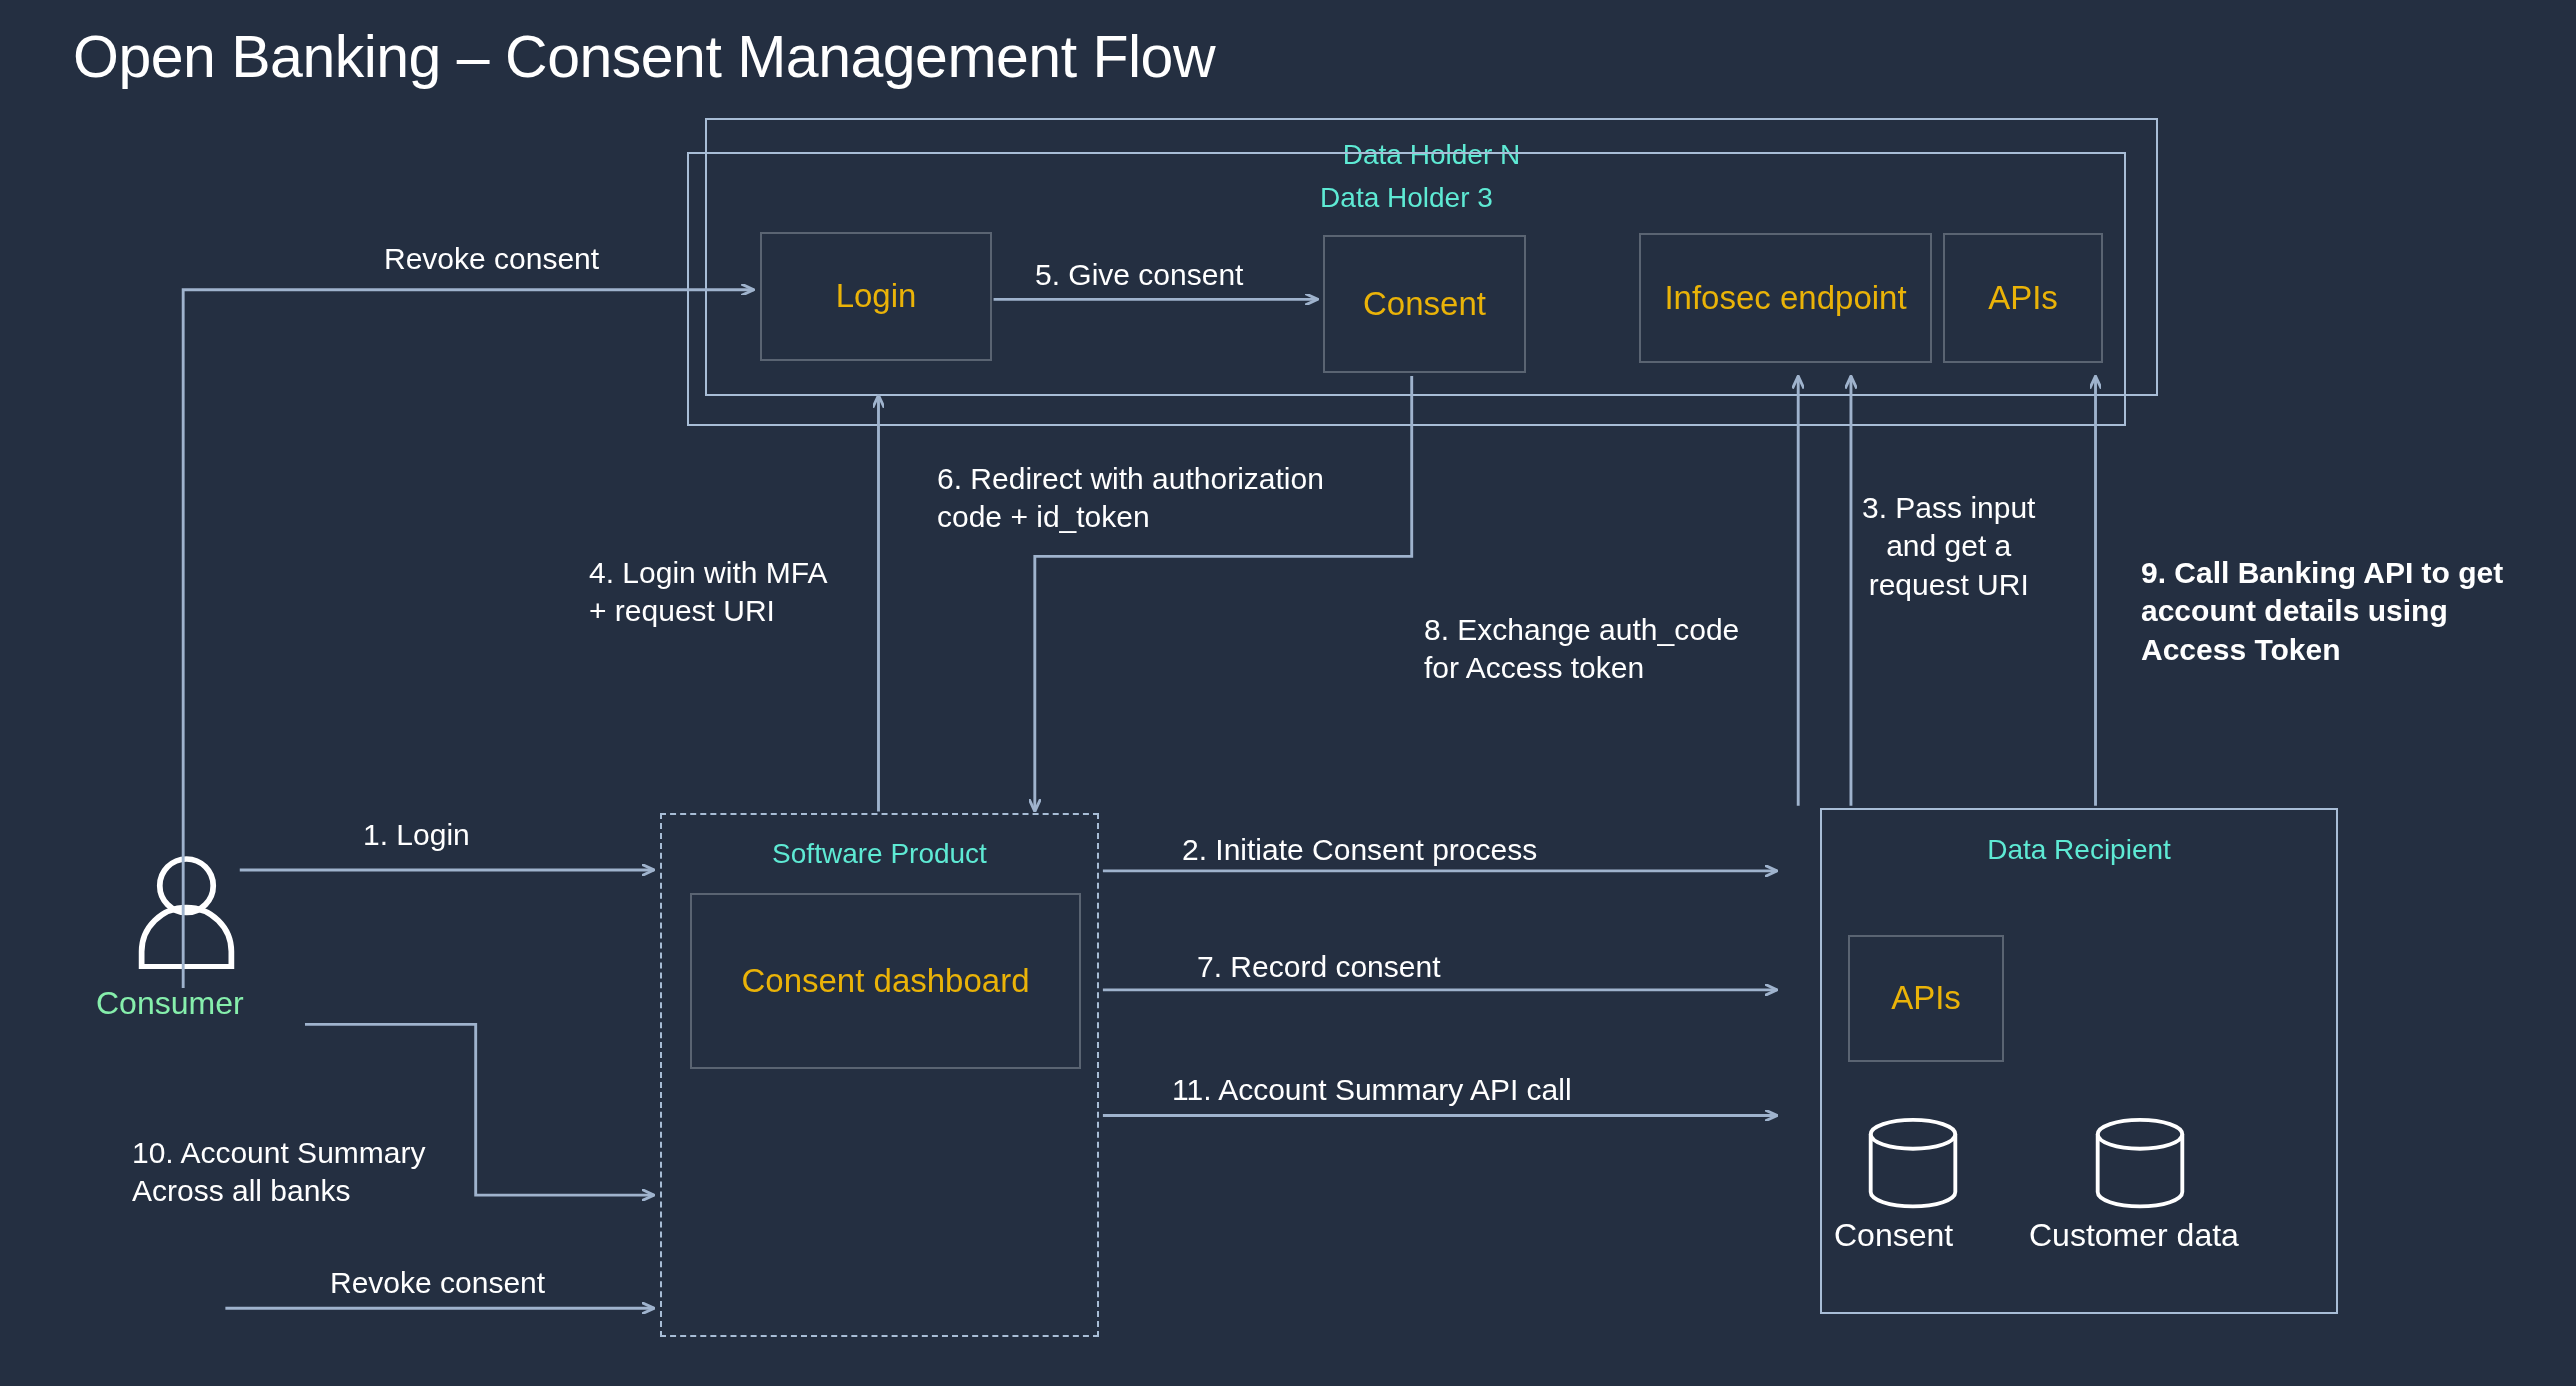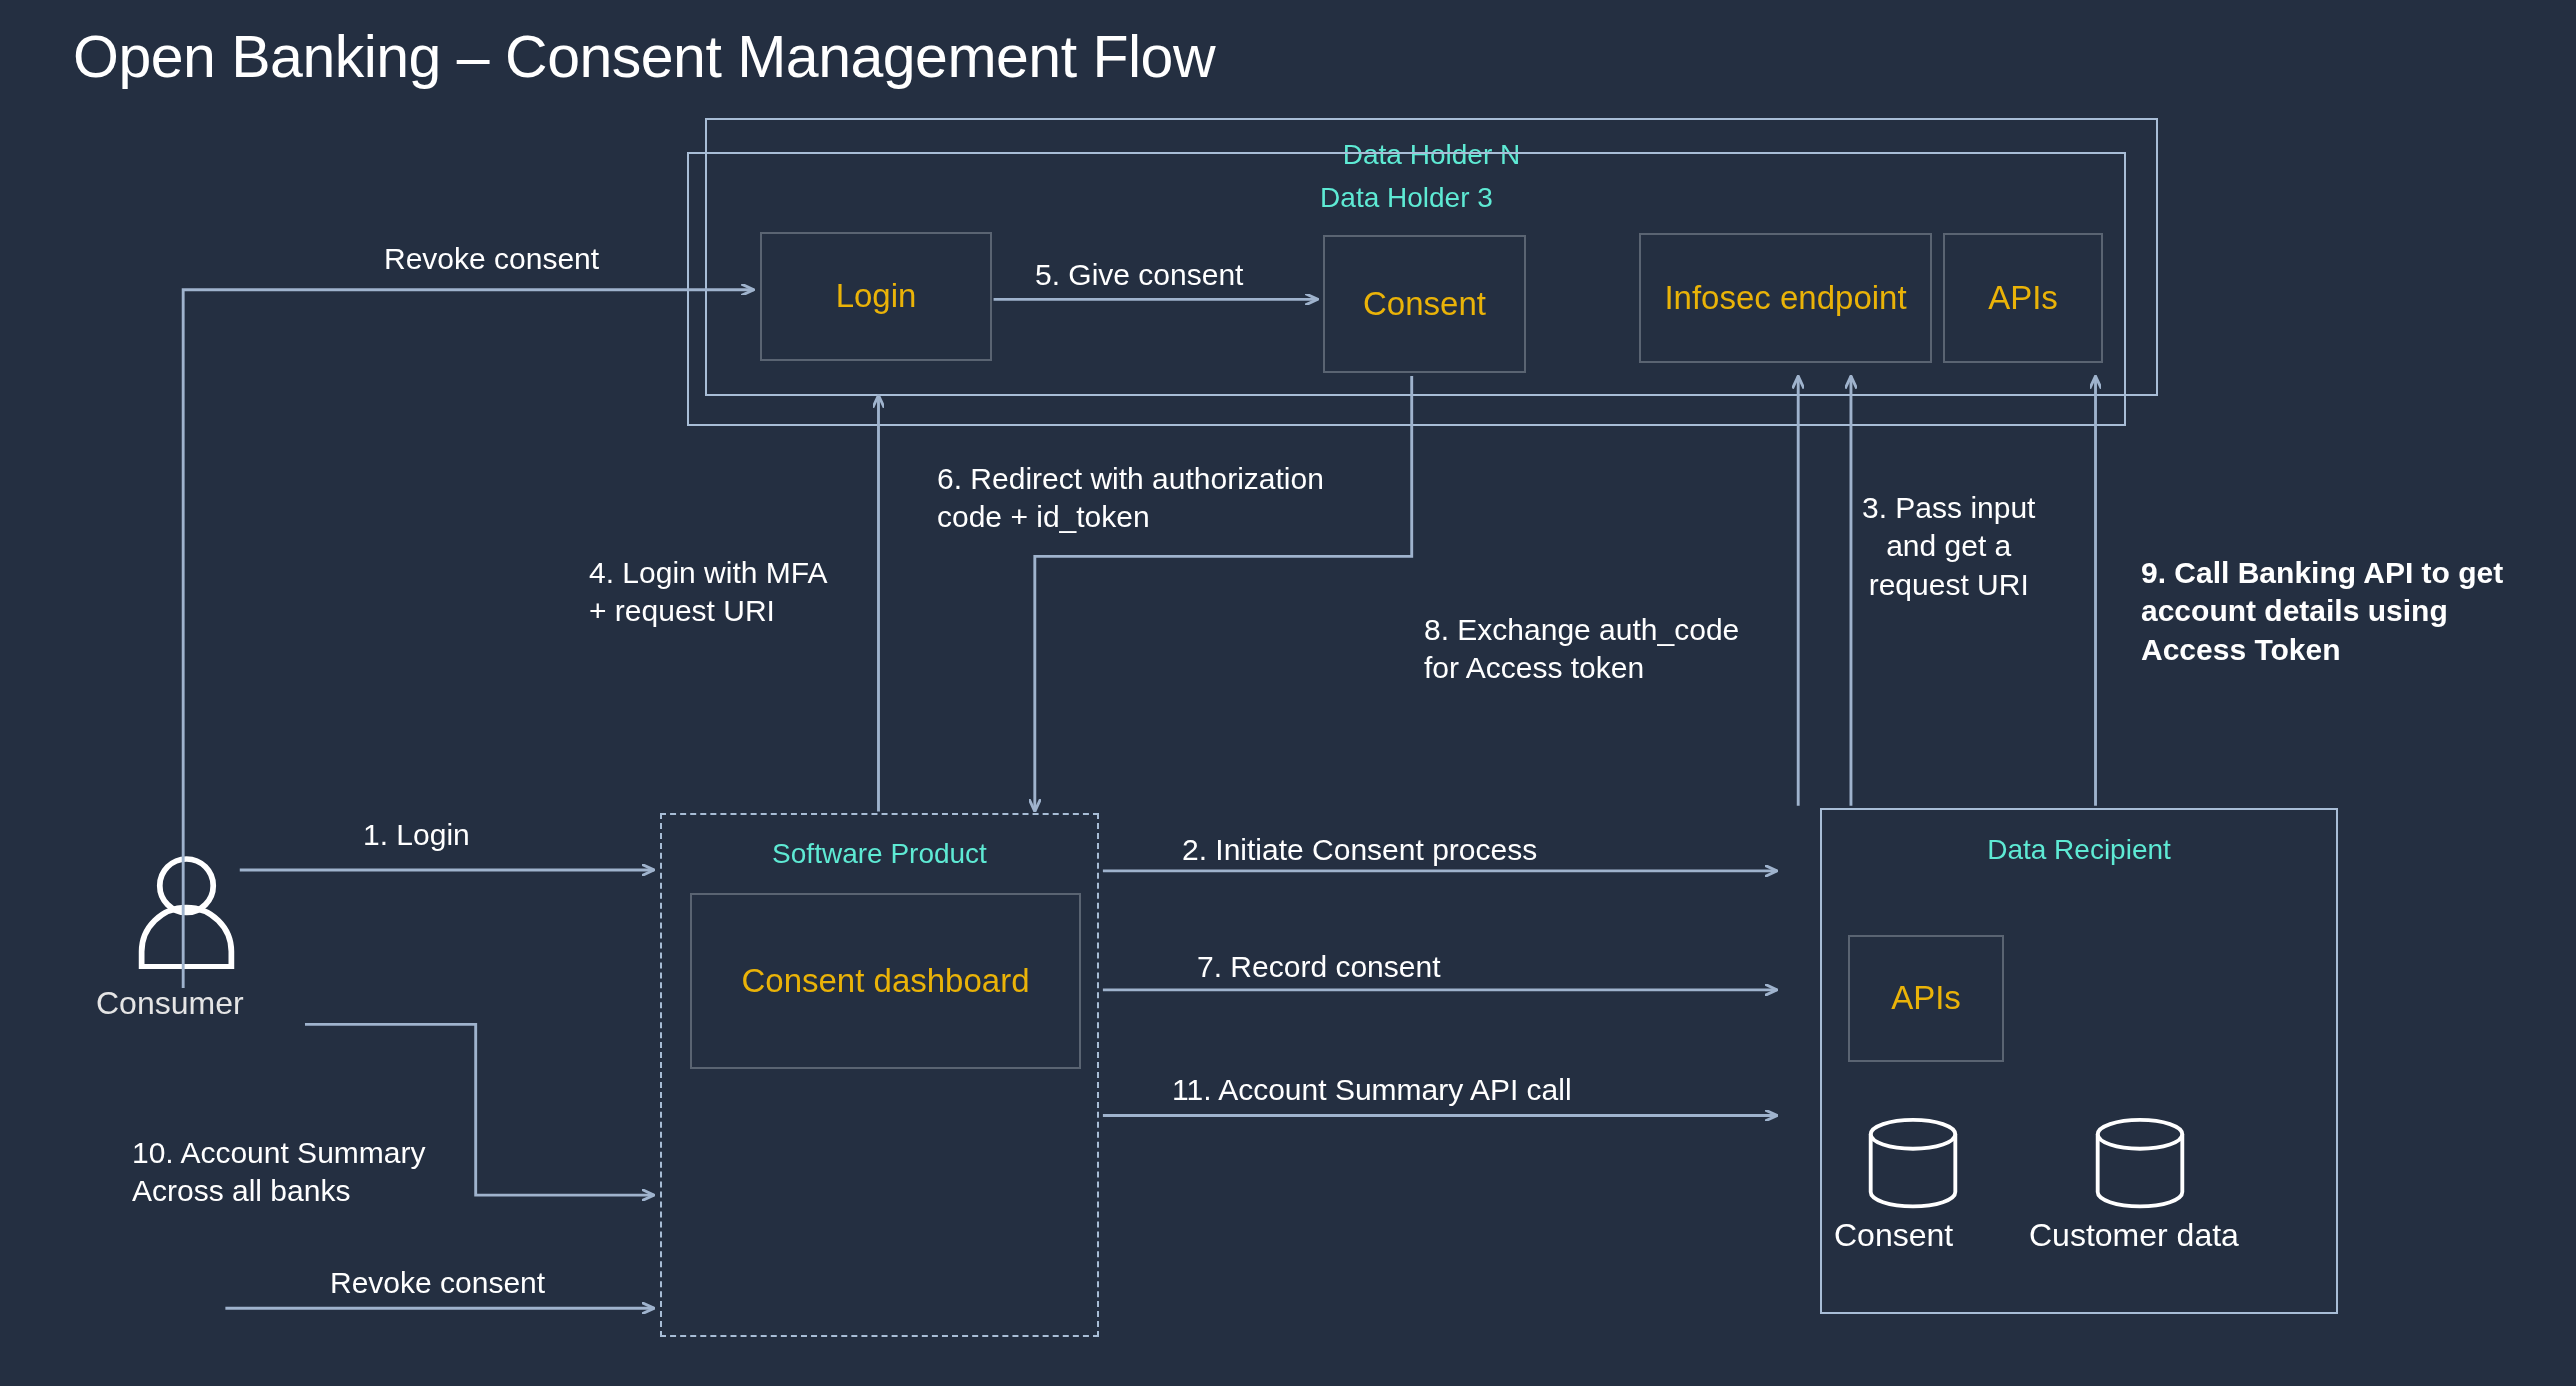--- a/index.html
+++ b/index.html
@@ -75,21 +75,21 @@
     position: absolute;
     left: 134px;
     top: 854px;
     width: 105px;
     height: 115px;
   }
   #consumer-label {
     position: absolute;
     left: 96px;
     top: 985px;
-    color: #e5e5e5;
+    color: #86efac;
     font-size: 32px;
     white-space: nowrap;
   }
 
   
   .cyl-wrap { position: absolute; }
   .cyl-label {
     position: absolute;
     color: #ffffff;
     font-size: 32px;

